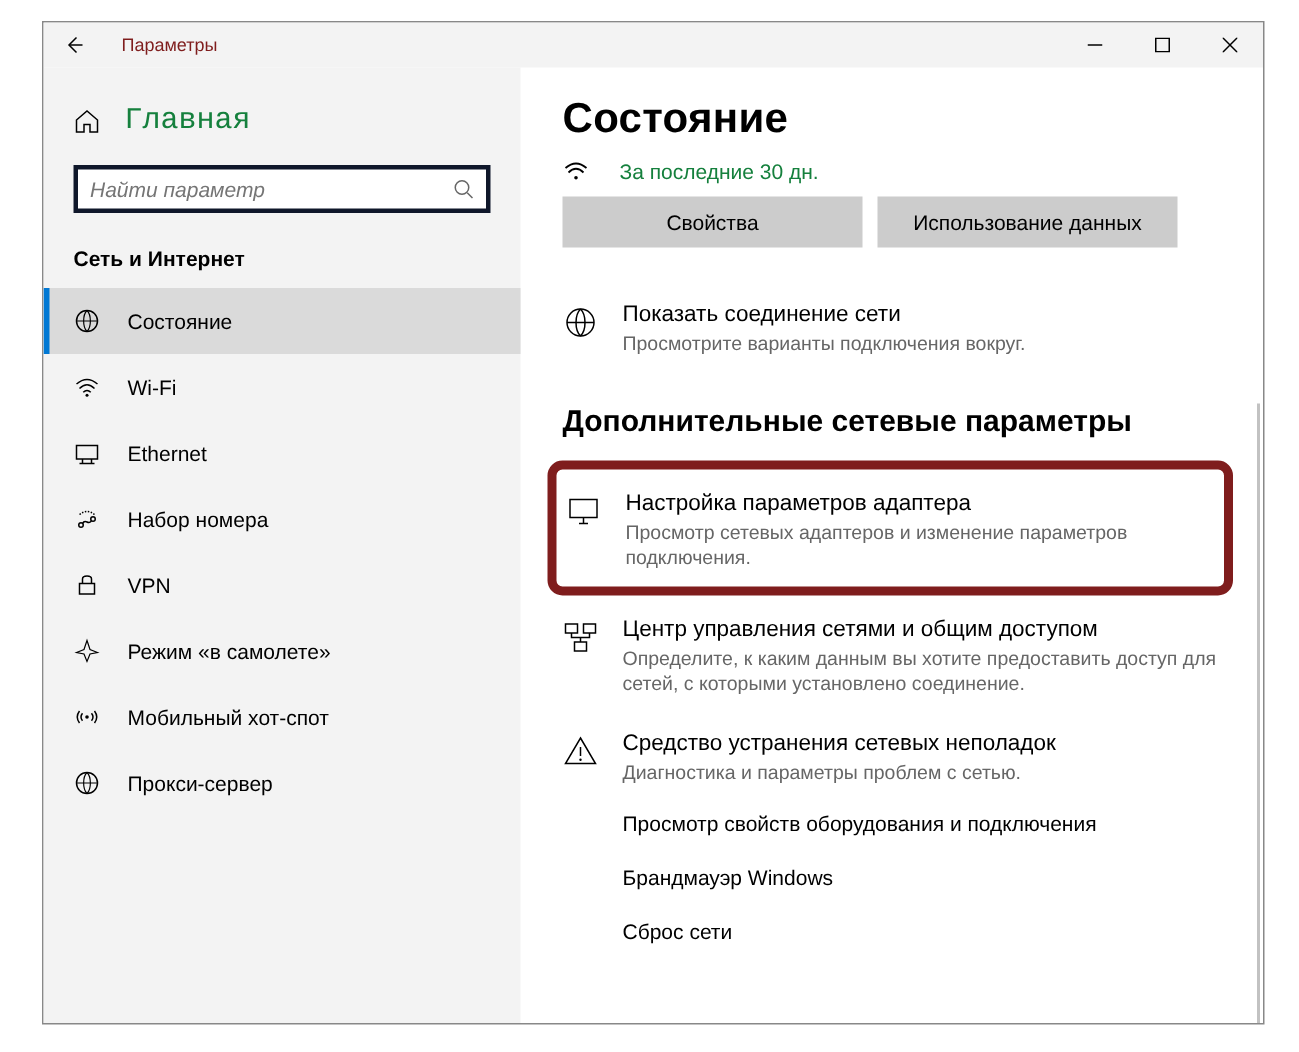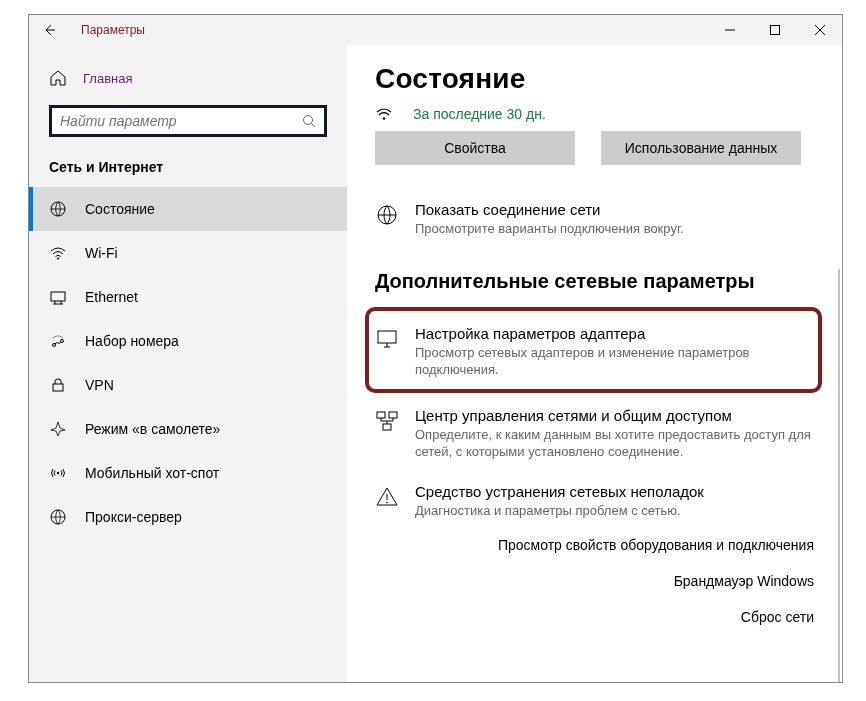--- a/index.html
+++ b/index.html
@@ -9,50 +9,50 @@
     .back-btn { width: 40px; height: 30px; display: flex; align-items: center; justify-content: center; cursor: default; color: #000; }
     .back-btn svg { width: 16px; height: 16px; }
     .title-text { font-size: 12px; color: #7f1d1d; padding-left: 12px; }
     .win-controls { margin-left: auto; display: flex; }
     .win-btn { width: 45px; height: 30px; display: flex; align-items: center; justify-content: center; color: #000; }
     .win-btn svg { width: 10px; height: 10px; }
     .body-area { display: flex; height: calc(100% - 30px); }
     .sidebar { width: 318px; background: #f3f3f3; padding: 18px 0 0 0; position: relative; }
     .home-row { display: flex; align-items: center; padding: 6px 20px; margin-bottom: 12px; cursor: default; }
     .home-row .icon { width: 18px; height: 18px; margin-right: 16px; color: #000; }
-    .home-row span.lbl { font-size: 13px; color: #701a75; }
+    .home-row span.lbl { font-size: 20px; color: #15803d; font-family: Liberation Mono, monospace; }
     .search-wrap { margin: 0 20px 18px 20px; }
     .search-box { width: 100%; height: 32px; border: 3px solid #0f172a; background: #fff; display: flex; align-items: center; padding: 0 8px; }
     .search-box input { flex: 1; border: none; outline: none; font-size: 14px; font-style: italic; color: #666; background: transparent; }
     .search-box .search-icon { width: 14px; height: 14px; color: #666; }
     .category { font-size: 14px; font-weight: 600; padding: 4px 20px 12px 20px; color: #000; }
     .nav-item { display: flex; align-items: center; padding: 12px 20px 12px 20px; font-size: 14px; color: #000; cursor: default; position: relative; min-height: 44px; }
     .nav-item.active { background: #dadada; }
     .nav-item.active::before { content: ""; position: absolute; left: 0; top: 0; bottom: 0; width: 4px; background: #0078d4; }
     .nav-item .icon { width: 18px; height: 18px; margin-right: 18px; flex-shrink: 0; }
     .nav-item .lbl { }
     .content { flex: 1; padding: 18px 28px 0 28px; position: relative; overflow: hidden; }
     h1.page-heading { font-size: 28px; font-weight: 600; margin-bottom: 10px; color: #000; letter-spacing: 0.2px; }
     .meta-row { display: flex; align-items: center; margin-bottom: 8px; }
     .meta-row .meta-icon { width: 24px; margin-right: 14px; color: #000; }
     .meta-row .meta-text { font-size: 14px; color: #15803d; }
-    .btn-row { display: flex; gap: 26px; margin-bottom: 32px; }
+    .btn-row { display: flex; gap: 10px; margin-bottom: 32px; }
     .big-btn { width: 200px; height: 34px; display: flex; align-items: center; justify-content: center; background: #ccc; font-size: 14px; color: #000; cursor: default; border: none; }
     .tile { display: flex; align-items: flex-start; padding: 4px 0 18px 0; cursor: default; }
     .tile .tile-icon { width: 24px; height: 24px; margin-right: 16px; margin-top: 2px; flex-shrink: 0; color: #000; }
     .tile .tile-body { flex: 1; }
     .tile .tile-title { font-size: 15px; color: #000; margin-bottom: 2px; }
     .tile .tile-desc { font-size: 13px; color: #666; line-height: 1.35; }
     h2.section-heading { font-size: 20px; font-weight: 600; margin: 14px 0 18px 0; color: #000; }
-    .highlight-box { border: 4px solid #7f1d1d; border-radius: 10px; padding: 10px 10px 10px 6px; margin: -4px -8px 10px -10px; }
+    .highlight-box { border: 6px solid #7f1d1d; border-radius: 10px; padding: 10px 10px 10px 6px; margin: -4px -8px 10px -10px; }
     .highlight-box .tile { padding-bottom: 0; }
     
     .plain-link { font-size: 14px; color: #0067c0; margin: 0 0 20px 40px; display: block; }
     
-    .plain-link, .link-row { color: #000; text-align: right; }
+    .plain-link, .link-row { color: #000; }
     
     .inner-scroll { position: absolute; right: 2px; top: 224px; bottom: 0; width: 2px; background: #c2c2c2; }
   </style>
 </head>
 <body>
 
 <div class="window-border">
   <div class="titlebar">
     <div class="back-btn">
       <svg viewBox="0 0 16 16">

